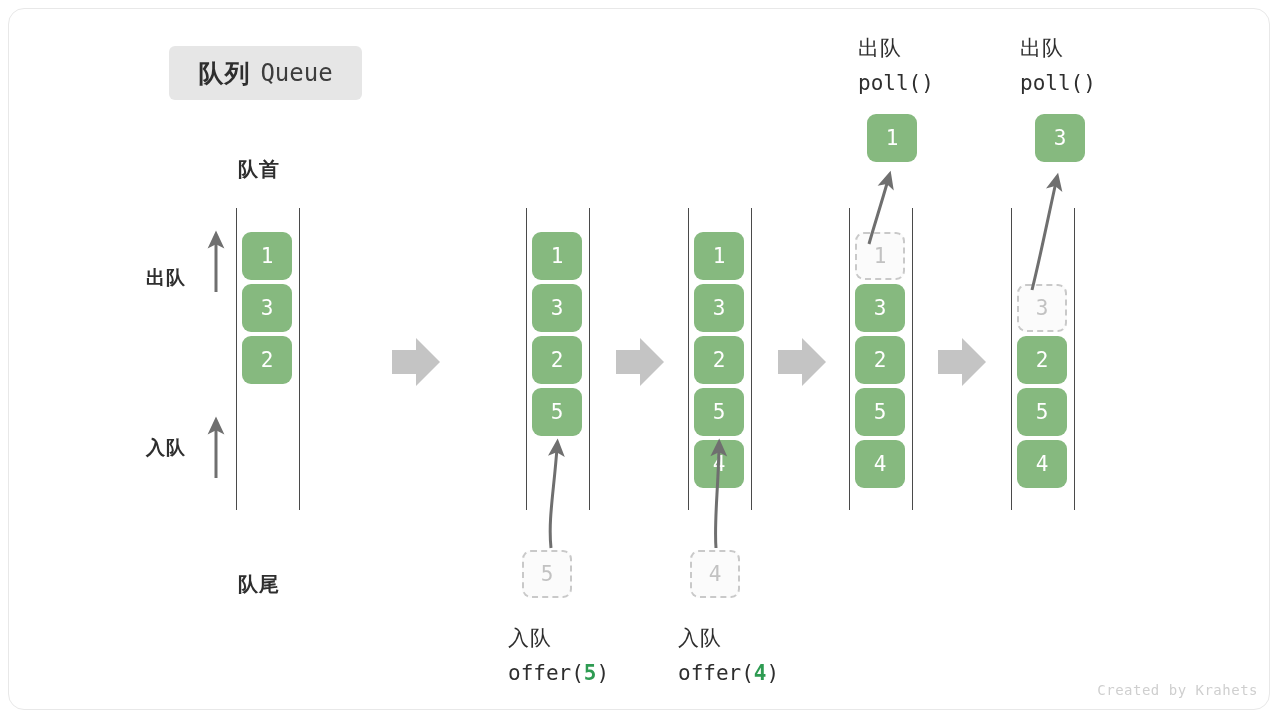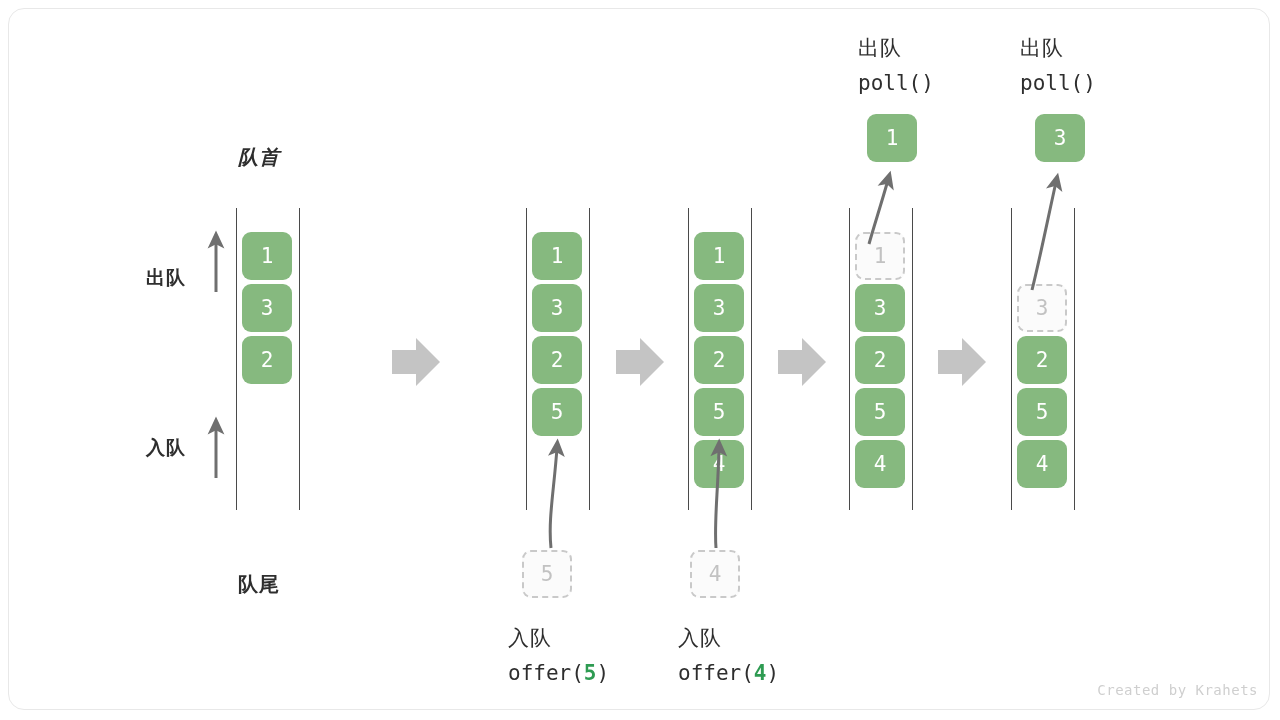--- a/index.html
+++ b/index.html
@@ -177,22 +177,26 @@
     letter-spacing: 0.5px;
   }
 </style>
 </head>
 <body>
 
 <div id="canvas">
 
   <div class="card-frame"></div>
 
-
-  <div class="head-label" style="left:238px; top:144px;font-style:italic;">队首</div>
+  <div class="title-badge">
+    <span class="title-cn">队列</span>
+    <span class="title-en">Queue</span>
+  </div>
+
+  <div class="head-label" style="left:238px; top:156px;">队首</div>
   <div class="head-label" style="left:238px; top:571px;">队尾</div>
 
   <div class="side-label" style="left:146px; top:265px;">出队</div>
   <div class="side-label" style="left:146px; top:435px;">入队</div>
 
   <div class="column" style="left:236px; top:208px;">
     <div class="rail left"></div>
     <div class="rail right"></div>
     <div class="cell" style="top:24px;">1</div>
     <div class="cell" style="top:76px;">3</div>

